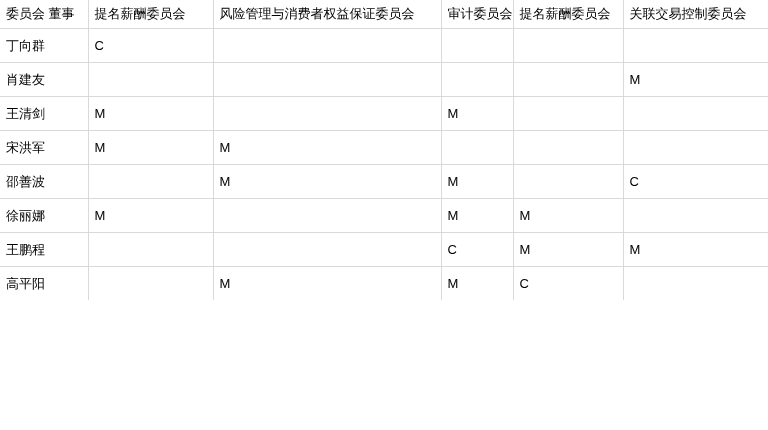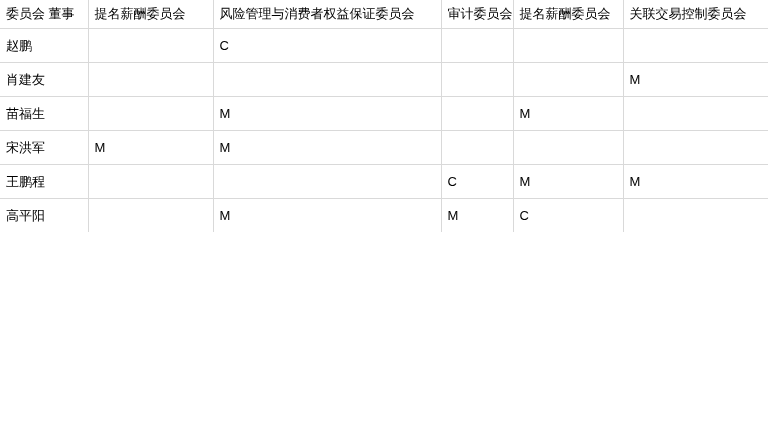--- a/index.html
+++ b/index.html
@@ -74,49 +74,65 @@
       <th>委员会 董事</th>
       <th>提名薪酬委员会</th>
       <th>风险管理与消费者权益保证委员会</th>
       <th>审计委员会</th>
       <th>提名薪酬委员会</th>
       <th>关联交易控制委员会</th>
     </tr>
   </thead>
   <tbody>
     <tr>
-      <td>赵鹏</td>
+      <td>丁向群</td>
+      <td>C</td>
       <td></td>
-      <td>C</td>
       <td></td>
       <td></td>
       <td></td>
     </tr>
     <tr>
       <td>肖建友</td>
       <td></td>
       <td></td>
       <td></td>
       <td></td>
       <td>M</td>
     </tr>
     <tr>
-      <td>苗福生</td>
+      <td>王清剑</td>
+      <td>M</td>
       <td></td>
       <td>M</td>
       <td></td>
-      <td>M</td>
       <td></td>
     </tr>
     <tr>
       <td>宋洪军</td>
       <td>M</td>
       <td>M</td>
       <td></td>
       <td></td>
+      <td></td>
+    </tr>
+    <tr>
+      <td>邵善波</td>
+      <td></td>
+      <td>M</td>
+      <td>M</td>
+      <td></td>
+      <td>C</td>
+    </tr>
+    <tr>
+      <td>徐丽娜</td>
+      <td>M</td>
+      <td></td>
+      <td>M</td>
+      <td>M</td>
       <td></td>
     </tr>
     <tr>
       <td>王鹏程</td>
       <td></td>
       <td></td>
       <td>C</td>
       <td>M</td>
       <td>M</td>
     </tr>

